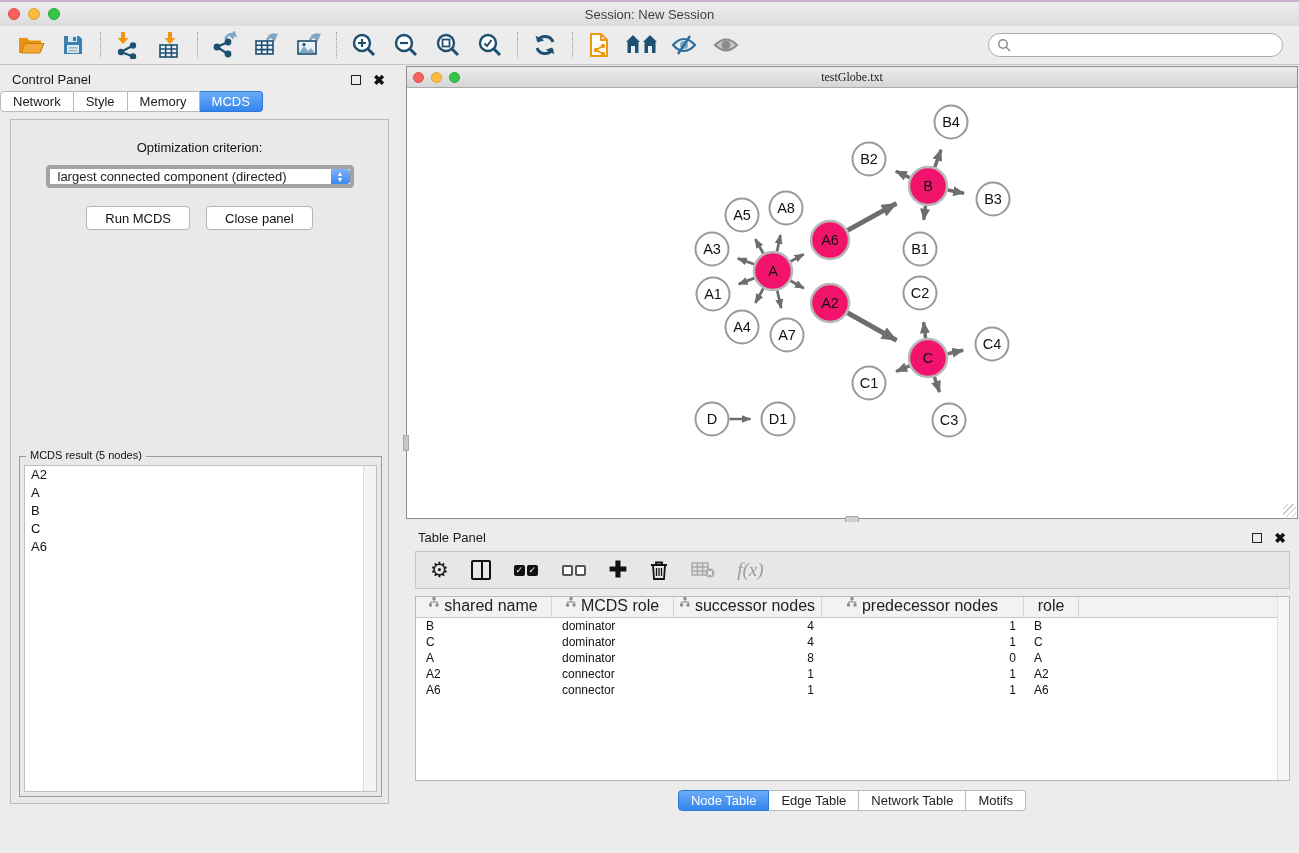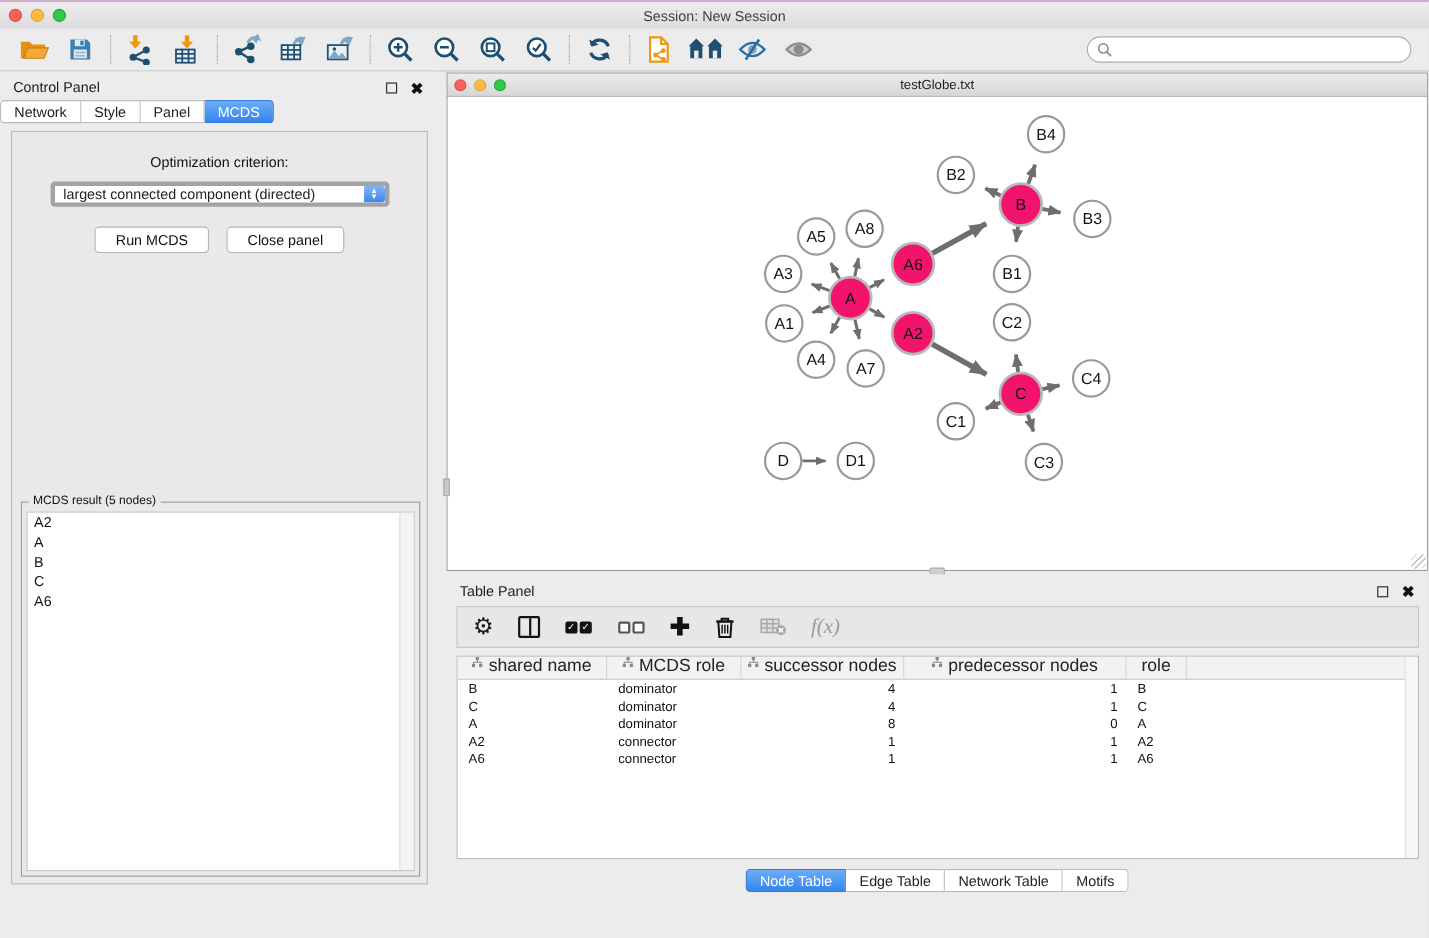--- a/index.html
+++ b/index.html
@@ -95,21 +95,21 @@
   }
   .gb-scroll { position:absolute; top:0; bottom:0; right:0; width:13px; background:#f4f4f4; border-left:1px solid #ddd; }
   .gb-item { padding:1px 6px; line-height:16px; color:#111; }
   
   .net-window {
     position:absolute; left:406px; top:64px; width:892px; height:453px;
     border:1px solid #8e8e8e; background:#fff;
   }
   .net-titlebar {
     height:21px; background:linear-gradient(#ececec,#d6d6d6); border-bottom:1px solid #aaa;
-    display:flex; align-items:center; position:relative;
+    display:flex; align-items:center; position:relative;font-family:Liberation Serif, serif;
   }
   .net-titlebar .lights { margin-left:6px; gap:7px; }
   .net-titlebar .light { width:11px; height:11px; }
   .net-title { position:absolute; left:0; right:0; text-align:center; font-size:12px; color:#222; }
   .net-canvas { position:absolute; top:22px; left:0; right:0; bottom:0; background:#fff; overflow:hidden; }
   .grip {
     position:absolute; right:1px; bottom:1px; width:13px; height:13px;
     background:repeating-linear-gradient(135deg, transparent 0 3px, #c2c2c2 3px 4px);
   }
   .side-handle { position:absolute; left:-4px; top:368px; width:6px; height:16px; background:#c8c8c8; border:1px solid #a8a8a8; }
@@ -321,21 +321,21 @@
   <div class="control-panel">
     <div class="panel-head">
       <span>Control Panel</span>
       <span class="spacer"></span>
       <span class="float-btn"></span>
       <span class="close-btn">✖</span>
     </div>
     <div class="seg" id="cp-tabs">
         <div class="tab">Network</div>
         <div class="tab">Style</div>
-        <div class="tab">Panel</div>
+        <div class="tab">Memory</div>
         <div class="tab active">MCDS</div>
       </div>
     <div class="cp-body">
       <div class="opt-label">Optimization criterion:</div>
       <div class="combo-row">
         <div class="combo">
           <span class="val">largest connected component (directed)</span>
           <span class="step">
               <span>▲</span>
               <span>▼</span>

